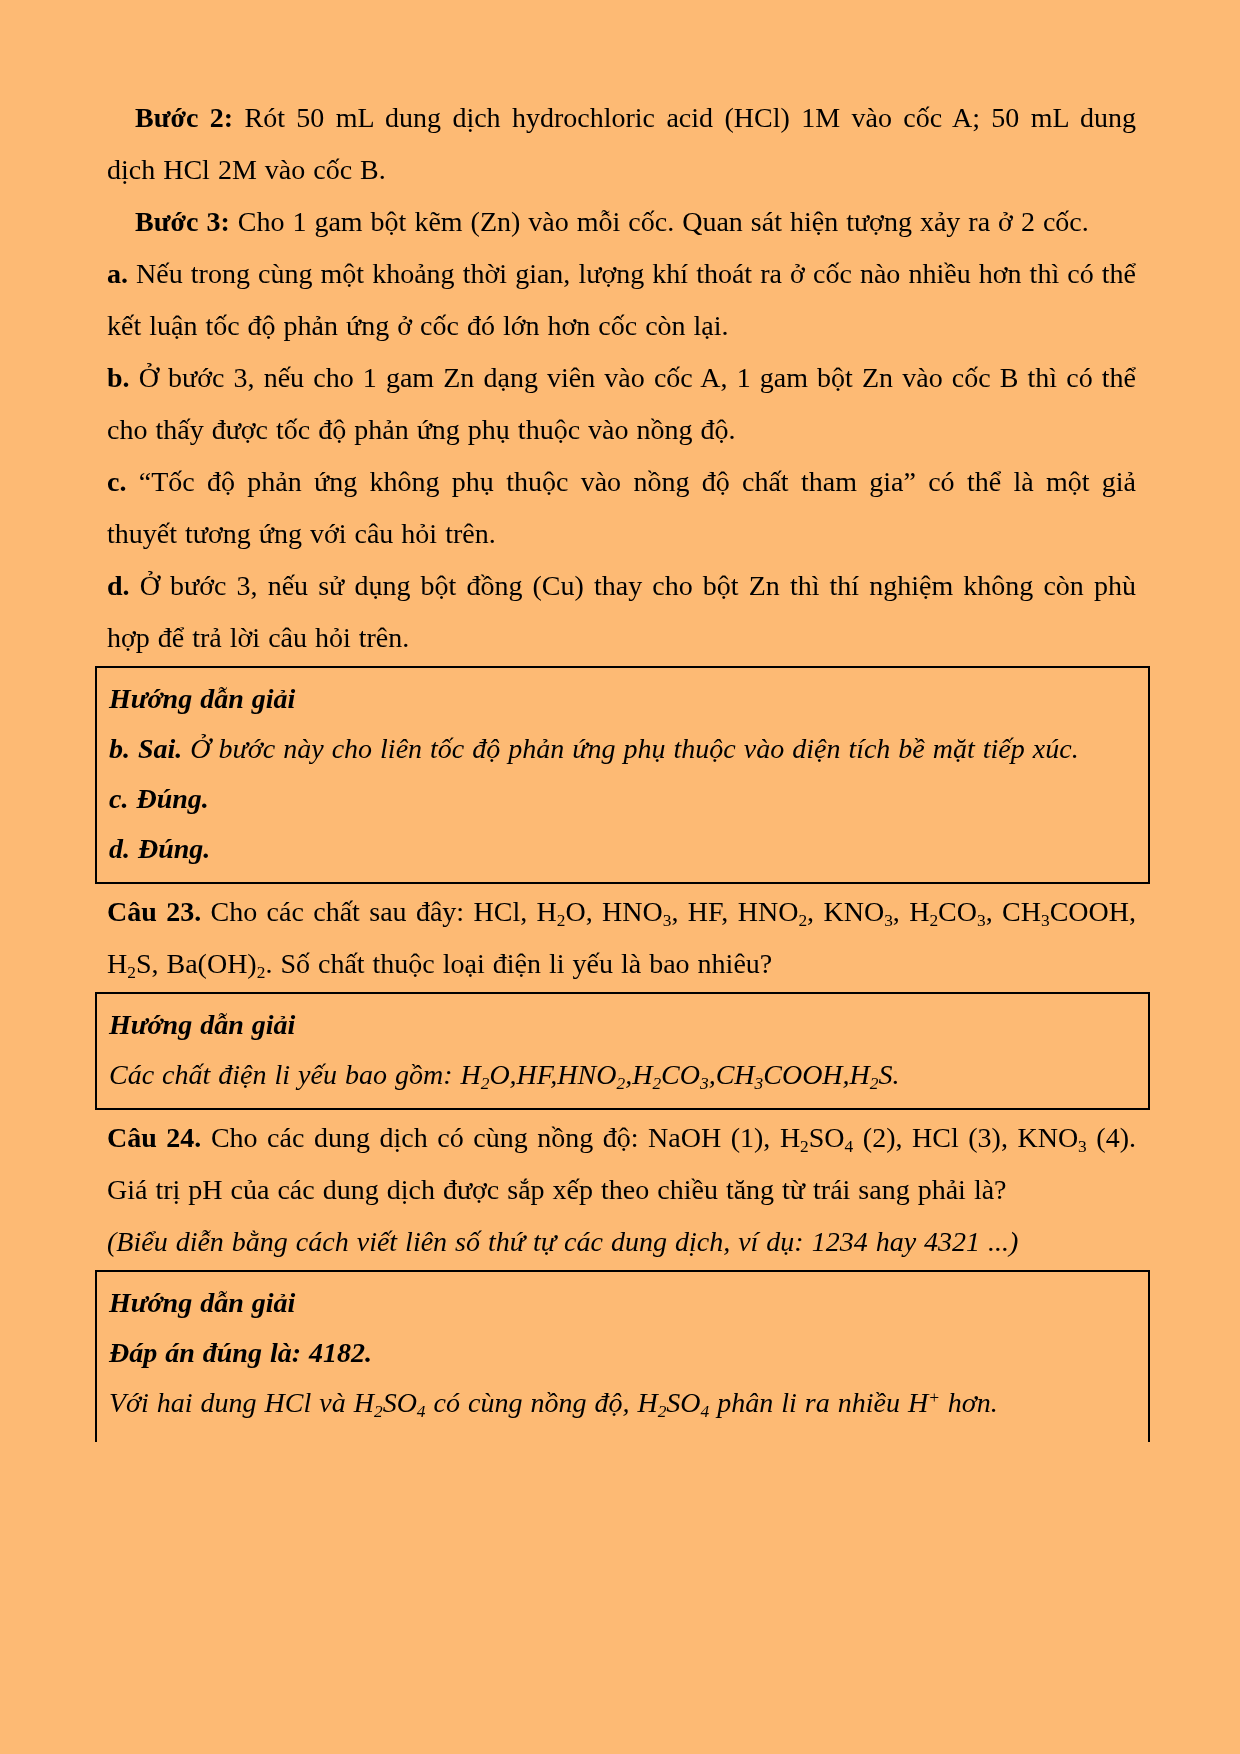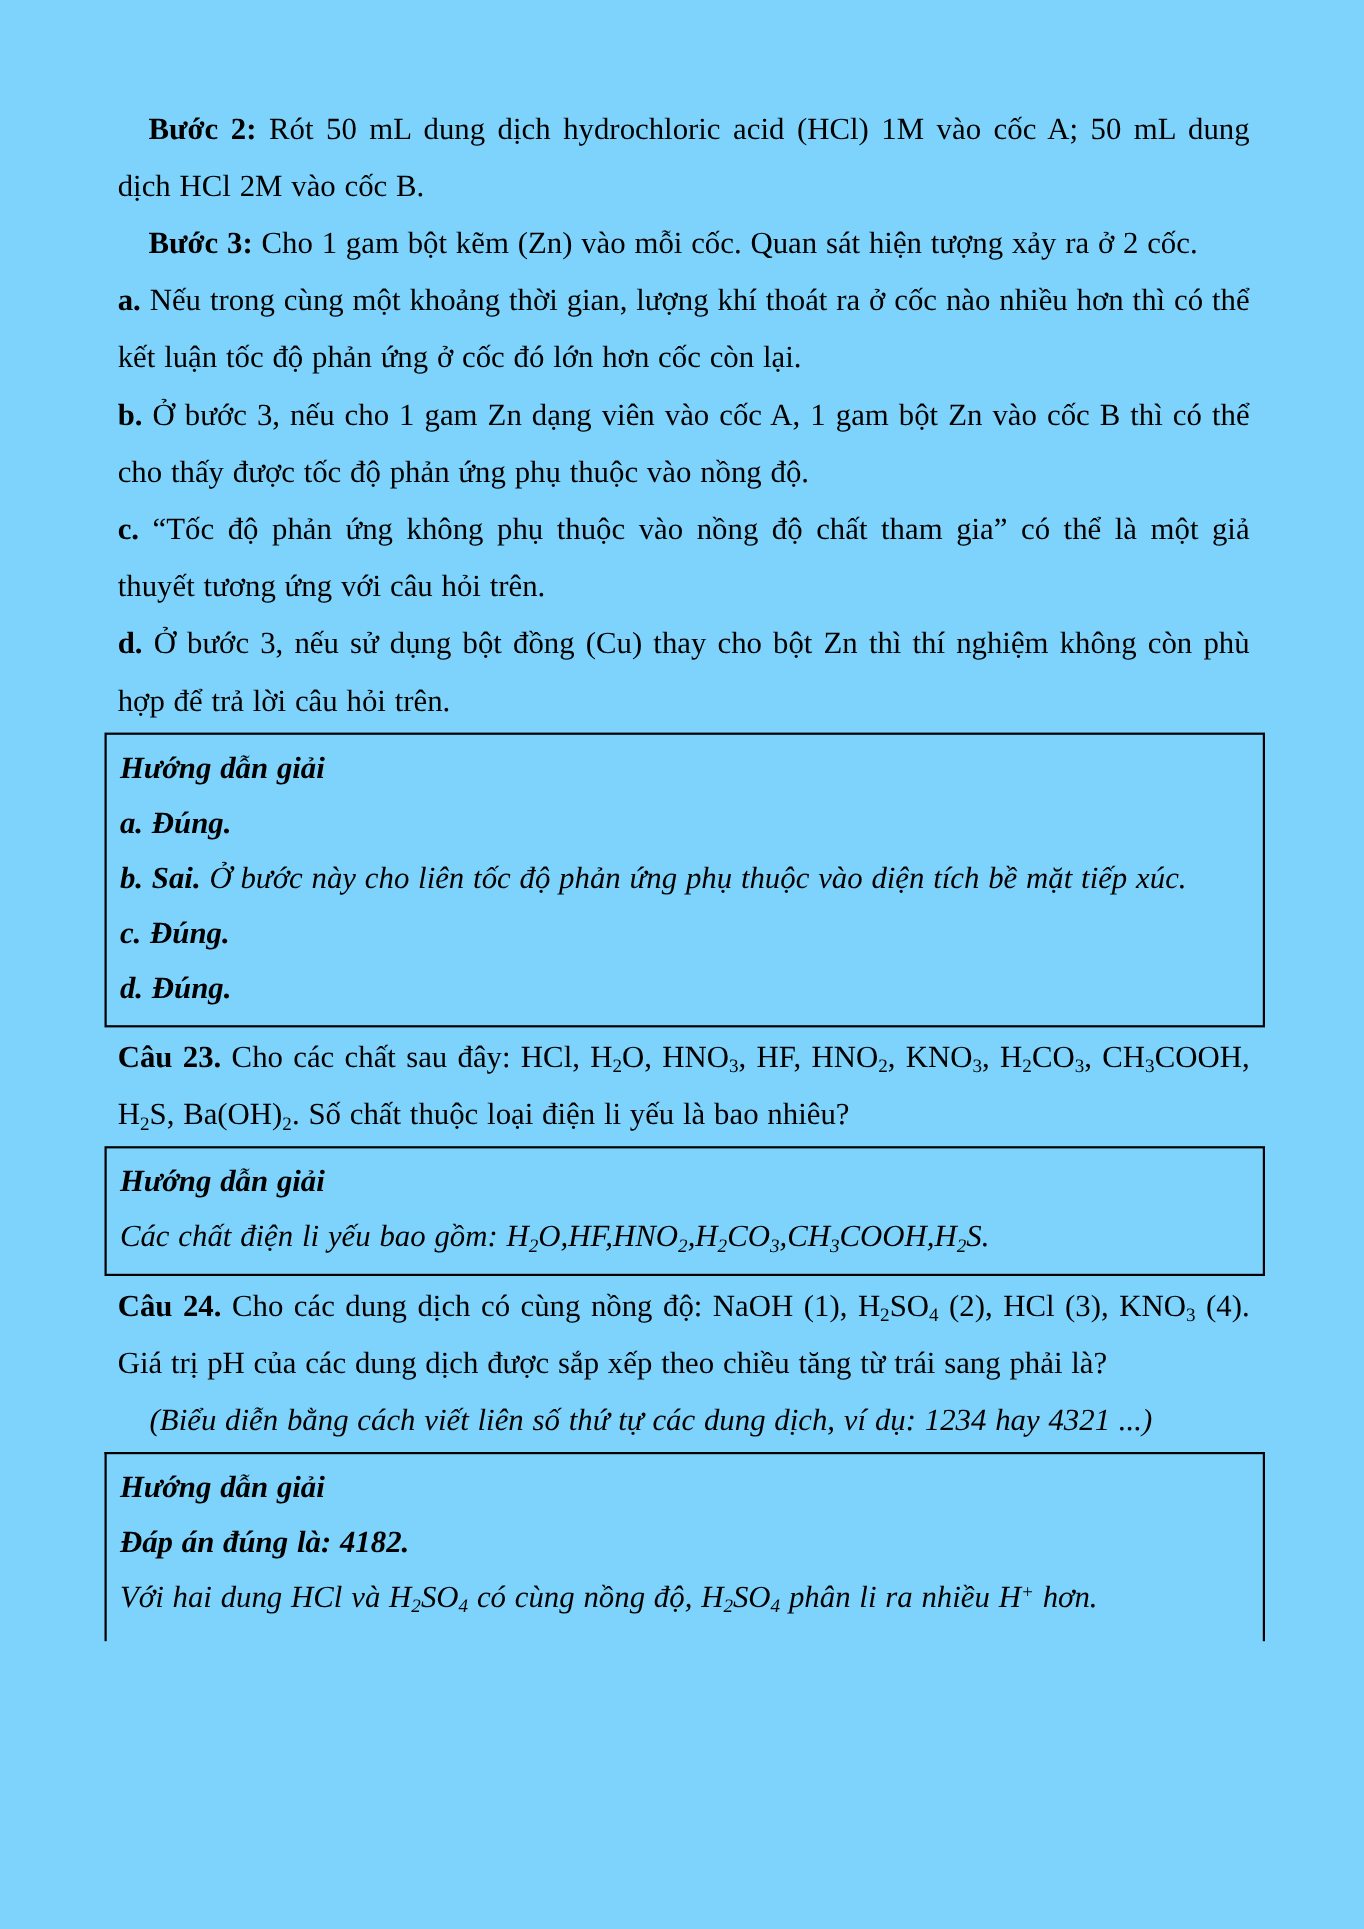--- a/index.html
+++ b/index.html
@@ -8,34 +8,34 @@
     height: 1754px;
     background: #ffffff;
     overflow: hidden;
     font-family: "Liberation Serif", "DejaVu Serif", serif;
     color: #000000;
   }
   .page {
     position: relative;
     width: 1240px;
     height: 1754px;
-    background: #7dd3fc;
+    background: #fdba74;
   }
   .content {
     padding: 92px 104px 0 107px;
   }
   .para {
     font-size: 28px;
     line-height: 52px;
     text-align: justify;
     word-spacing: 1px;
   }
   .para.indent { text-indent: 28px; }
   .para.red { color: #C00000; }
-  .para.italic { font-style: italic; margin-left: 29px; }
+  .para.italic { font-style: italic; }
   .b { font-weight: bold; }
   .i { font-style: italic; }
   sub, sup {
     font-size: 0.62em;
     line-height: 0;
   }
   sub { vertical-align: -0.28em; }
   sup { vertical-align: 0.5em; }
   .box {
     border: 2px solid #000000;
@@ -52,21 +52,20 @@
 <div class="page">
   <div class="content">
       <div class="para indent"><span class="b">Bước 2:</span><span> Rót 50 mL dung dịch hydrochloric acid (HCl) 1M vào cốc A; 50 mL dung dịch HCl 2M vào cốc B.</span></div>
       <div class="para indent"><span class="b">Bước 3:</span><span> Cho 1 gam bột kẽm (Zn) vào mỗi cốc. Quan sát hiện tượng xảy ra ở 2 cốc.</span></div>
       <div class="para"><span class="b">a.</span><span> Nếu trong cùng một khoảng thời gian, lượng khí thoát ra ở cốc nào nhiều hơn thì có thể kết luận tốc độ phản ứng ở cốc đó lớn hơn cốc còn lại.</span></div>
       <div class="para"><span class="b">b.</span><span> Ở bước 3, nếu cho 1 gam Zn dạng viên vào cốc A, 1 gam bột Zn vào cốc B thì có thể cho thấy được tốc độ phản ứng phụ thuộc vào nồng độ.</span></div>
       <div class="para"><span class="b">c.</span><span> “Tốc độ phản ứng không phụ thuộc vào nồng độ chất tham gia” có thể là một giả thuyết tương ứng với câu hỏi trên.</span></div>
       <div class="para"><span class="b">d.</span><span> Ở bước 3, nếu sử dụng bột đồng (Cu) thay cho bột Zn thì thí nghiệm không còn phù hợp để trả lời câu hỏi trên.</span></div>
       <div class="box">
         <div class="para"><span class="b">Hướng dẫn giải</span></div>
-        <div class="para"><span class="b">a. Đúng.</span></div>
         <div class="para"><span class="b">b. Sai.</span><span> Ở bước này cho liên tốc độ phản ứng phụ thuộc vào diện tích bề mặt tiếp xúc.</span></div>
         <div class="para"><span class="b">c. Đúng.</span></div>
         <div class="para"><span class="b">d. Đúng.</span></div>
       </div>
       <div class="para"><span class="b">Câu 23.</span><span> Cho các chất sau đây: HCl, H</span><sub>2</sub><span>O, HNO</span><sub>3</sub><span>, HF, HNO</span><sub>2</sub><span>, KNO</span><sub>3</sub><span>, H</span><sub>2</sub><span>CO</span><sub>3</sub><span>, CH</span><sub>3</sub><span>COOH, H</span><sub>2</sub><span>S, Ba(OH)</span><sub>2</sub><span>. Số chất thuộc loại điện li yếu là bao nhiêu?</span></div>
       <div class="box">
         <div class="para"><span class="b">Hướng dẫn giải</span></div>
         <div class="para"><span>Các chất điện li yếu bao gồm: H</span><sub>2</sub><span>O,HF,HNO</span><sub>2</sub><span>,H</span><sub>2</sub><span>CO</span><sub>3</sub><span>,CH</span><sub>3</sub><span>COOH,H</span><sub>2</sub><span>S.</span></div>
       </div>
       <div class="para"><span class="b">Câu 24.</span><span> Cho các dung dịch có cùng nồng độ: NaOH (1), H</span><sub>2</sub><span>SO</span><sub>4</sub><span> (2), HCl (3), KNO</span><sub>3</sub><span> (4). Giá trị pH của các dung dịch được sắp xếp theo chiều tăng từ trái sang phải là?</span></div>

